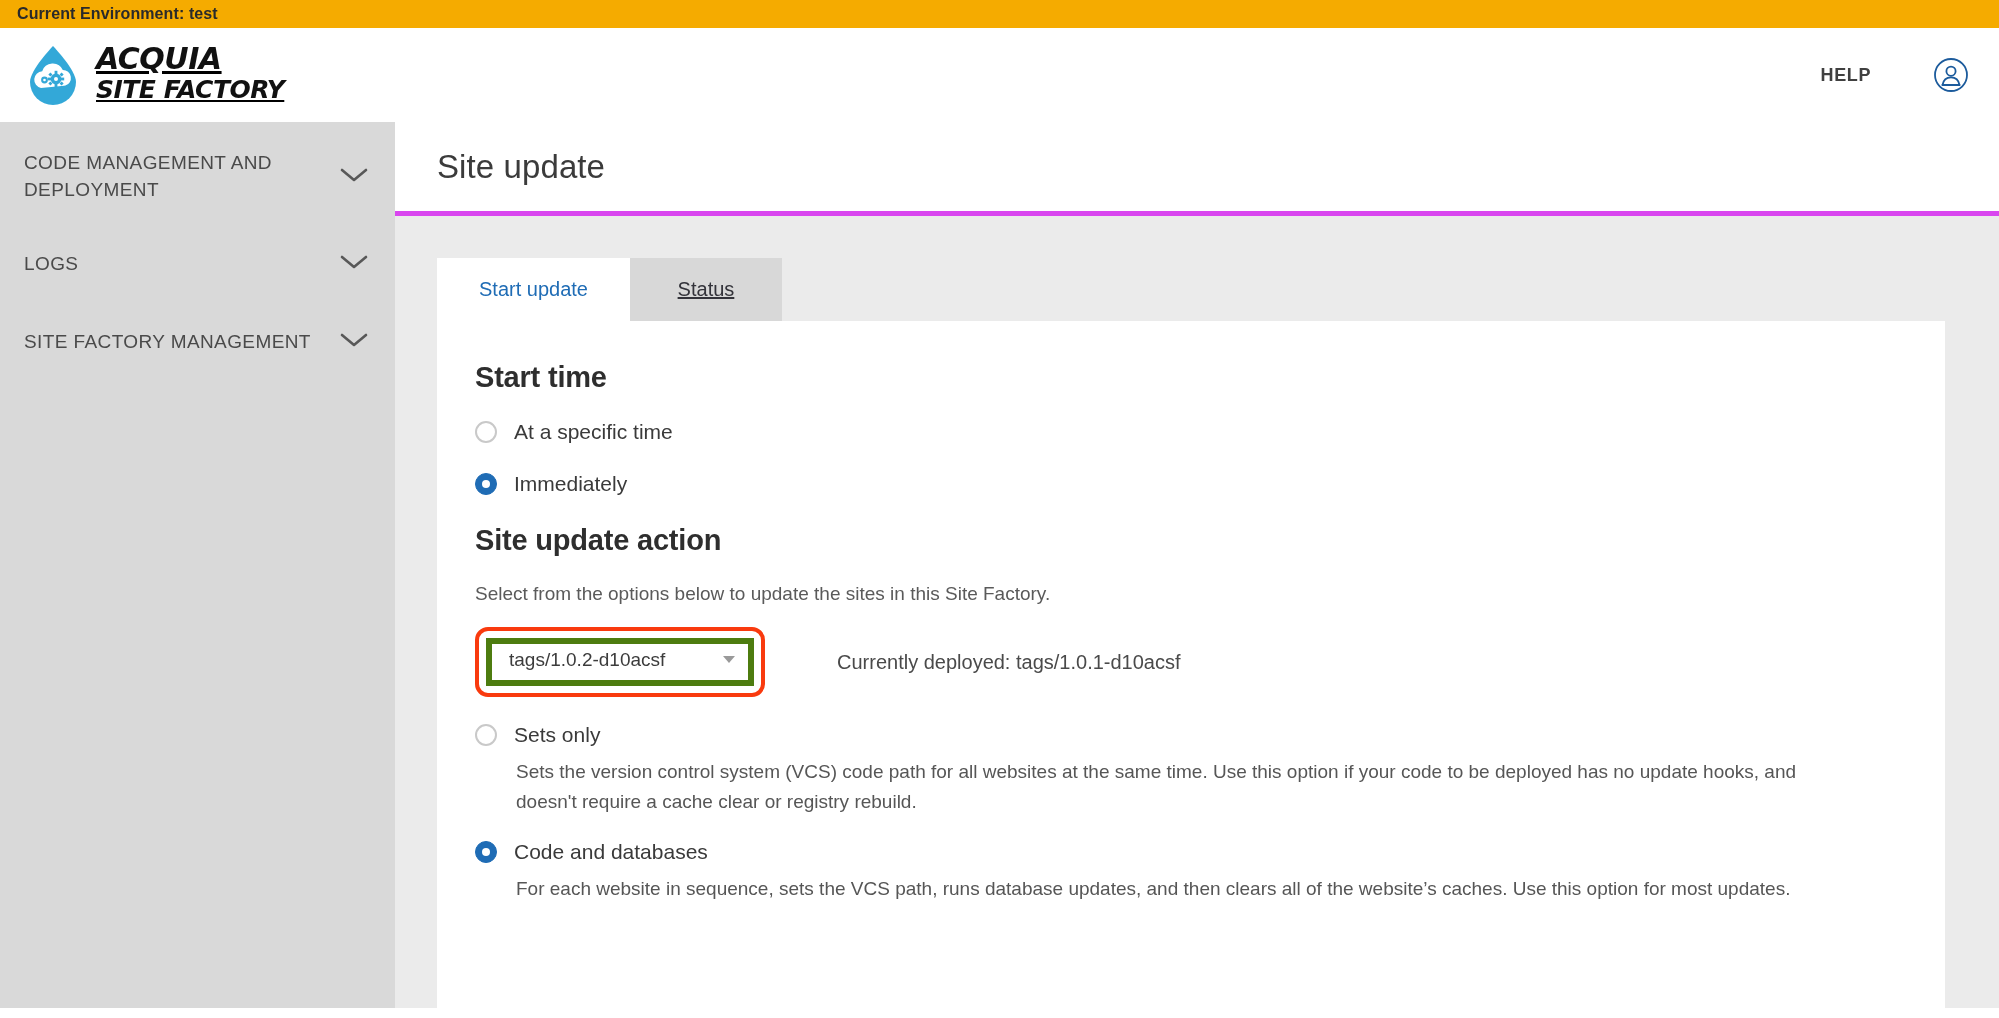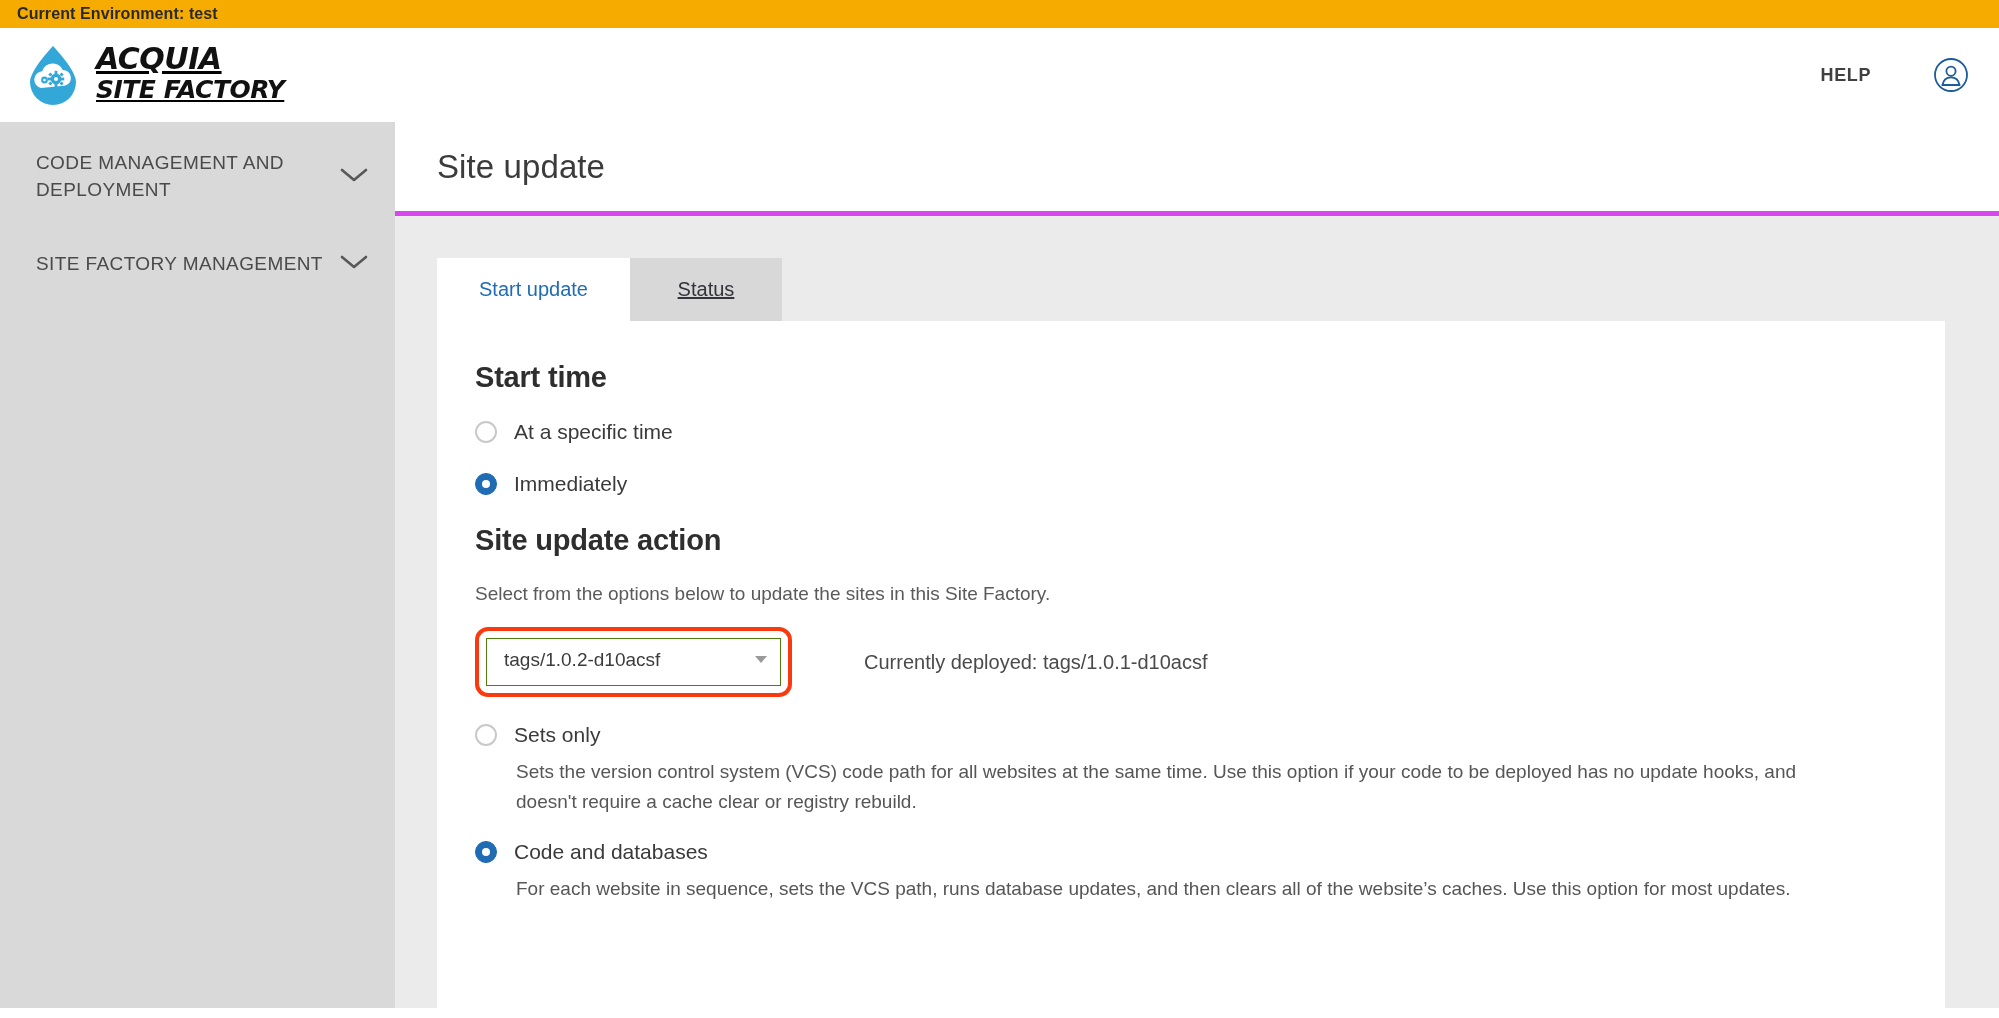--- a/index.html
+++ b/index.html
@@ -126,21 +126,20 @@
     cursor: pointer;
     box-sizing: border-box;
     min-height: 78px;
   }
   .side-item-label {
     font-size: 19px;
     color: #4a4a4a;
     letter-spacing: 0.4px;
     line-height: 1.4;
     max-width: 290px;
-    margin-left: 12px;
   }
   .chev {
     flex: 0 0 auto;
     width: 30px;
     height: 18px;
   }
 
   
   .content-col {
     flex: 1 1 auto;
@@ -270,23 +269,23 @@
     margin-bottom: 26px;
   }
   .select-annot {
     border: 4px solid #f93a0e;
     border-radius: 13px;
     padding: 7px;
     display: inline-block;
     box-sizing: border-box;
   }
   .select-box {
-    width: 295px;
+    width: 268px;
     height: 48px;
-    border: 1px solid #4d7c0f;
+    border: 6px solid #4d7c0f;
     background: #ffffff;
     box-sizing: border-box;
     display: flex;
     align-items: center;
     justify-content: space-between;
     padding: 0 13px 5px 17px;
     cursor: pointer;
   }
   .select-value {
     font-size: 19px;
@@ -381,20 +380,28 @@
 
     <div class="side-item">
       <span class="side-item-label">CODE MANAGEMENT AND DEPLOYMENT</span>
       <span>
         <svg class="chev" viewBox="0 0 30 18" xmlns="http://www.w3.org/2000/svg">
           <polyline points="3,4 15,14 27,4" fill="none" stroke="#585858" stroke-width="2.6" stroke-linecap="round" stroke-linejoin="round"></polyline>
         </svg>
       </span>
     </div>
 
+    <div class="side-item">
+      <span class="side-item-label">LOGS</span>
+      <span>
+        <svg class="chev" viewBox="0 0 30 18" xmlns="http://www.w3.org/2000/svg">
+          <polyline points="3,4 15,14 27,4" fill="none" stroke="#585858" stroke-width="2.6" stroke-linecap="round" stroke-linejoin="round"></polyline>
+        </svg>
+      </span>
+    </div>
 
     <div class="side-item">
       <span class="side-item-label">SITE FACTORY MANAGEMENT</span>
       <span>
         <svg class="chev" viewBox="0 0 30 18" xmlns="http://www.w3.org/2000/svg">
           <polyline points="3,4 15,14 27,4" fill="none" stroke="#585858" stroke-width="2.6" stroke-linecap="round" stroke-linejoin="round"></polyline>
         </svg>
       </span>
     </div>
 

